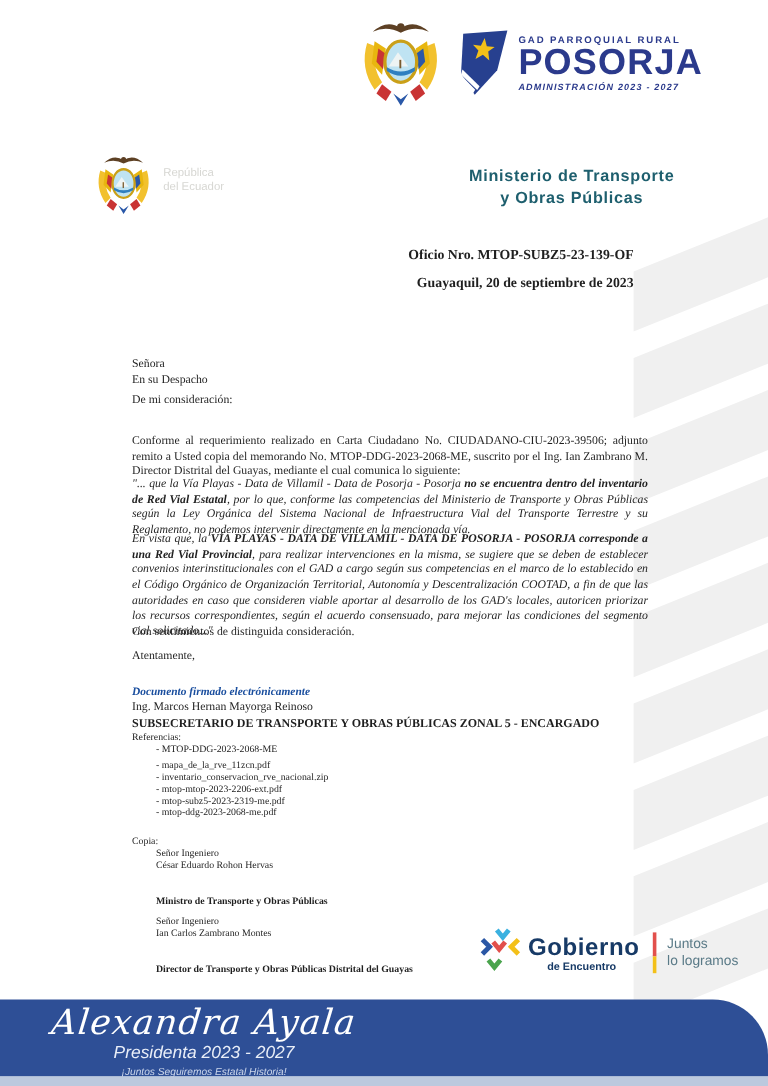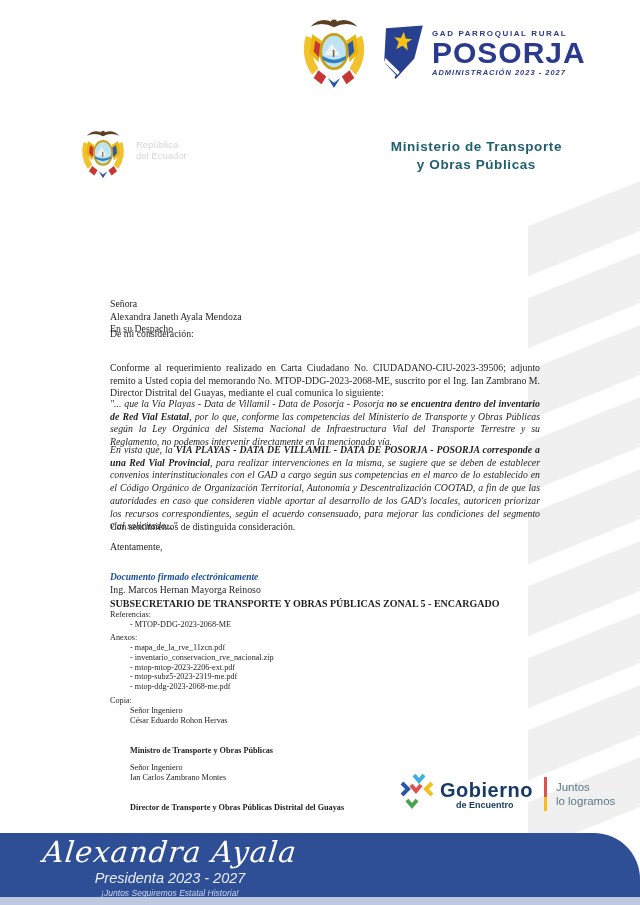--- a/index.html
+++ b/index.html
@@ -150,25 +150,28 @@
   </svg>
   <div class="min-republic">
     <div>República</div>
     <div>del Ecuador</div>
   </div>
   <div class="min-name">
     <div>Ministerio de Transporte</div>
     <div>y Obras Públicas</div>
   </div>
 
+  <div class="oficio">
+    <div>Oficio Nro. MTOP-SUBZ5-23-139-OF</div>
+    <div class="date">Guayaquil, 20 de septiembre de 2023</div>
+  </div>
 
 
   <div class="body-block recipient">
     <div>Señora</div>
-    <div>Alexandra Janeth Ayala Mendoza</div>
     <div>En su Despacho</div>
   </div>
 
   <div class="body-block salutation">De mi consideración:</div>
 
   <div class="body-block para1 just">Conforme al requerimiento realizado en Carta Ciudadano No. CIUDADANO-CIU-2023-39506; adjunto remito a Usted copia del memorando No. MTOP-DDG-2023-2068-ME, suscrito por el Ing. Ian Zambrano M. Director Distrital del Guayas, mediante el cual comunica lo siguiente:</div>
 
   <div class="body-block quote1 quote just">
     <span>"... que la Vía Playas - Data de Villamil - Data de Posorja - Posorja </span><b>no se encuentra dentro del inventario de Red Vial Estatal</b><span>, por lo que, conforme las competencias del Ministerio de Transporte y Obras Públicas según la Ley Orgánica del Sistema Nacional de Infraestructura Vial del Transporte Terrestre y su Reglamento, no podemos intervenir directamente en la mencionada vía.</span>
   </div>
@@ -185,21 +188,20 @@
     <div class="name">Ing. Marcos Hernan Mayorga Reinoso</div>
     <div class="title">SUBSECRETARIO DE TRANSPORTE Y OBRAS PÚBLICAS ZONAL 5 - ENCARGADO</div>
   </div>
 
   <div class="body-block refs small-block">
     <div>Referencias:</div>
     <div class="indent">- MTOP-DDG-2023-2068-ME</div>
   </div>
 
   <div class="body-block anexos small-block">
-    <div>Anexos:</div>
     <div class="indent">- mapa_de_la_rve_11zcn.pdf</div>
     <div class="indent">- inventario_conservacion_rve_nacional.zip</div>
     <div class="indent">- mtop-mtop-2023-2206-ext.pdf</div>
     <div class="indent">- mtop-subz5-2023-2319-me.pdf</div>
     <div class="indent">- mtop-ddg-2023-2068-me.pdf</div>
   </div>
 
   <div class="body-block copia small-block">
     <div>Copia:</div>
     <div class="copy-group">

